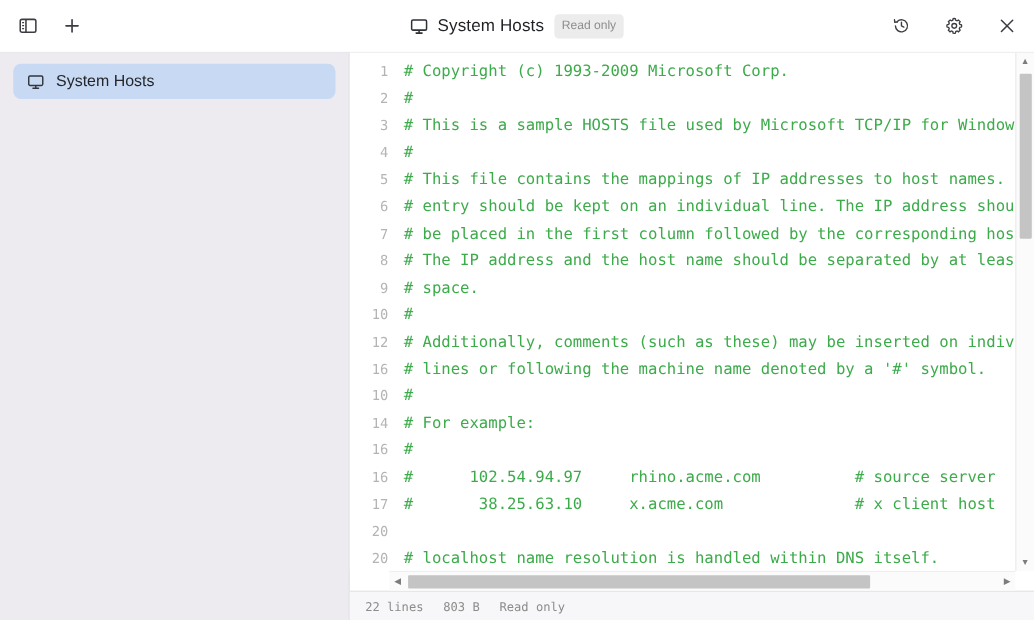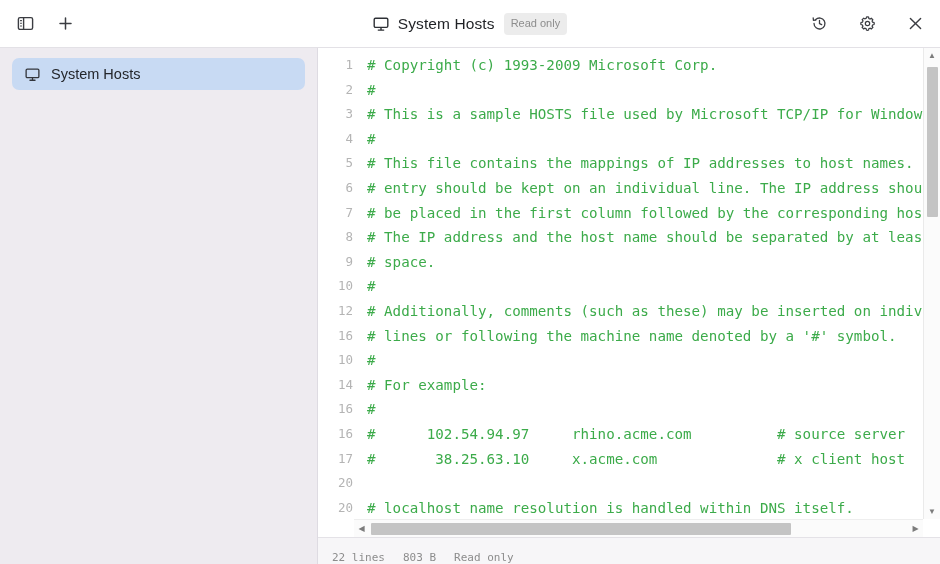--- a/index.html
+++ b/index.html
@@ -217,21 +217,21 @@
     border-radius: 1px;
   }
 
   
   .statusbar {
     flex: 0 0 27px;
     height: 27px;
     background: #f7f6f8;
     border-top: 1px solid #e4e2e7;
     display: flex;
-    align-items: flex-end;
+    align-items: center;
     padding-left: 14px;
     gap: 18px;
     font-family: "DejaVu Sans Mono", monospace;
     font-size: 11px;
     color: #8c8c8c;
   }
   .statusbar span { white-space: nowrap; }
 </style>
 </head>
 <body>

